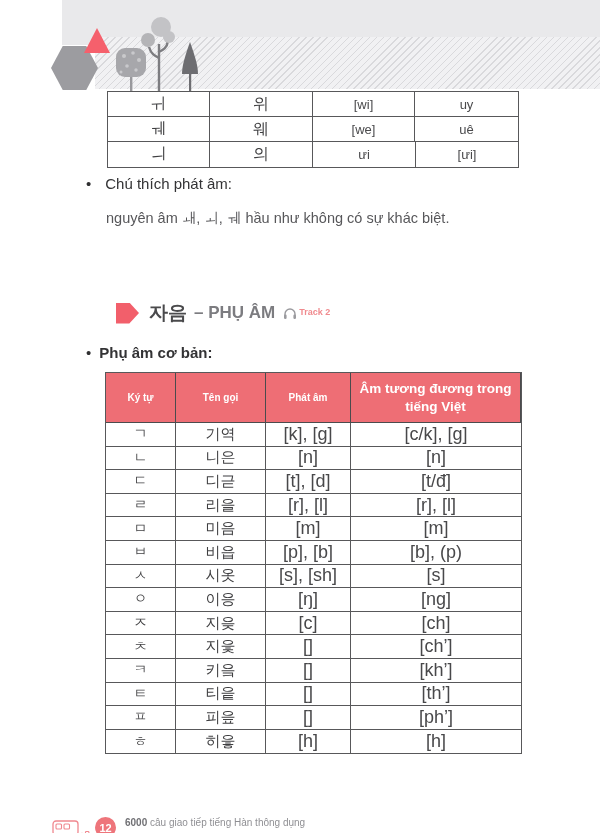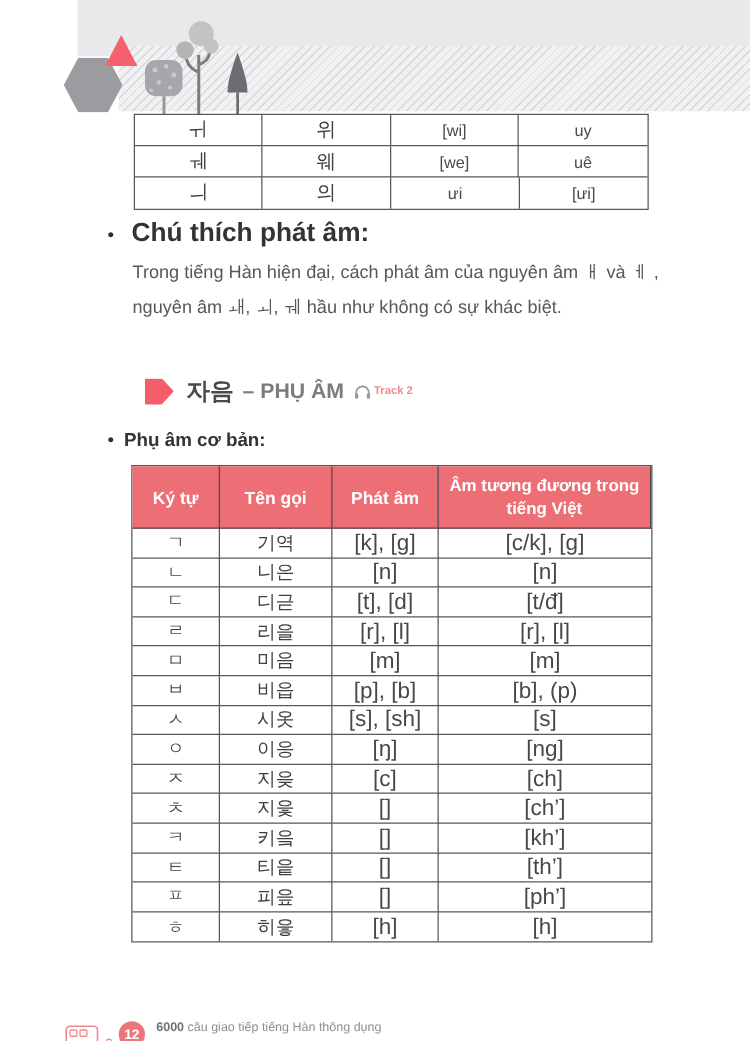--- a/index.html
+++ b/index.html
@@ -25,30 +25,30 @@
   .tbody .trow:last-child .tcell{border-bottom:none;}
   
   .vowel-table{left:107px;top:91px;width:412px;}
   .vowel-table .trow{height:25px;}
   .vowel-table .c0,.vowel-table .c1{font-size:16px;color:#3f3f41;}
   .vowel-table .c2,.vowel-table .c3{font-size:13px;color:#4a4a4c;}
   
   .consonant-table{left:105px;top:372px;width:417px;}
   .consonant-table .thead{display:flex;background:#ee6e75;height:50px;}
   .consonant-table .thead .tcell{border-right:1px solid #4b4b4d;border-bottom:1px solid #4b4b4d;
-    color:#ffffff;font-weight:bold;font-size:14px;}
+    color:#ffffff;font-weight:bold;font-size:10px;}
   .consonant-table .thead .tcell.c3{font-size:13.5px;line-height:1.3;padding:0 6px;}
   .consonant-table .tbody .trow{height:23.6px;}
   .consonant-table .c0{font-size:14px;color:#3f3f41;}
   .consonant-table .c1{font-size:15px;color:#3f3f41;}
   .consonant-table .c2,.consonant-table .c3{font-size:18px;color:#48484a;}
   
   .note-heading{position:absolute;left:86px;top:175px;display:flex;align-items:baseline;gap:14px;}
   .note-heading .bullet{font-size:15px;color:#2f2f31;}
-  .note-heading .h-text{font-size:21px;font-weight:bold;color:#333335;}
+  .note-heading .h-text{font-size:15px;font-weight:normal;color:#333335;}
   .note-body{position:absolute;left:106px;top:204px;width:430px;font-size:14.5px;color:#57575a;
     line-height:28px;white-space:nowrap;}
   .section-header{position:absolute;left:105px;top:300px;display:flex;align-items:center;padding-left:11px;}
   .arrow-icon{width:23px;height:21px;background:#f25f6b;margin-right:10px;
     clip-path:polygon(0 0,58% 0,100% 50%,58% 100%,0 100%);}
   .section-kr{font-size:19px;font-weight:bold;color:#4a4a4c;margin-right:7px;}
   .section-vn{font-size:17px;font-weight:bold;color:#7c7c80;margin-right:8px;}
   .track-wrap{display:flex;}
   .track-label{font-size:9px;font-weight:bold;color:#f08a8e;margin-left:2px;}
   .sub-heading{position:absolute;left:86px;top:344px;display:flex;align-items:baseline;gap:8px;}
@@ -113,21 +113,20 @@
         </div>
       </div>
   </div>
 
   <div class="note-heading">
     <span class="bullet">•</span>
     <span class="h-text">Chú thích phát âm:</span>
   </div>
 
   <div class="note-body">
-    <div>Trong tiếng Hàn hiện đại, cách phát âm của nguyên âm ㅐ và ㅔ ,</div>
     <div>nguyên âm ㅙ, ㅚ, ㅞ  hầu như không có sự khác biệt.</div>
   </div>
 
   <div class="section-header">
     <span class="arrow-icon"></span>
     <span class="section-kr">자음</span>
     <span class="section-vn">– PHỤ ÂM</span>
     <span class="track-wrap">
       <svg width="14" height="13" viewBox="0 0 14 13">
         <path d="M2,10 L2,7 A5,5 0 0 1 12,7 L12,10" stroke="#9a9a9e" stroke-width="1.4" fill="none"></path>

